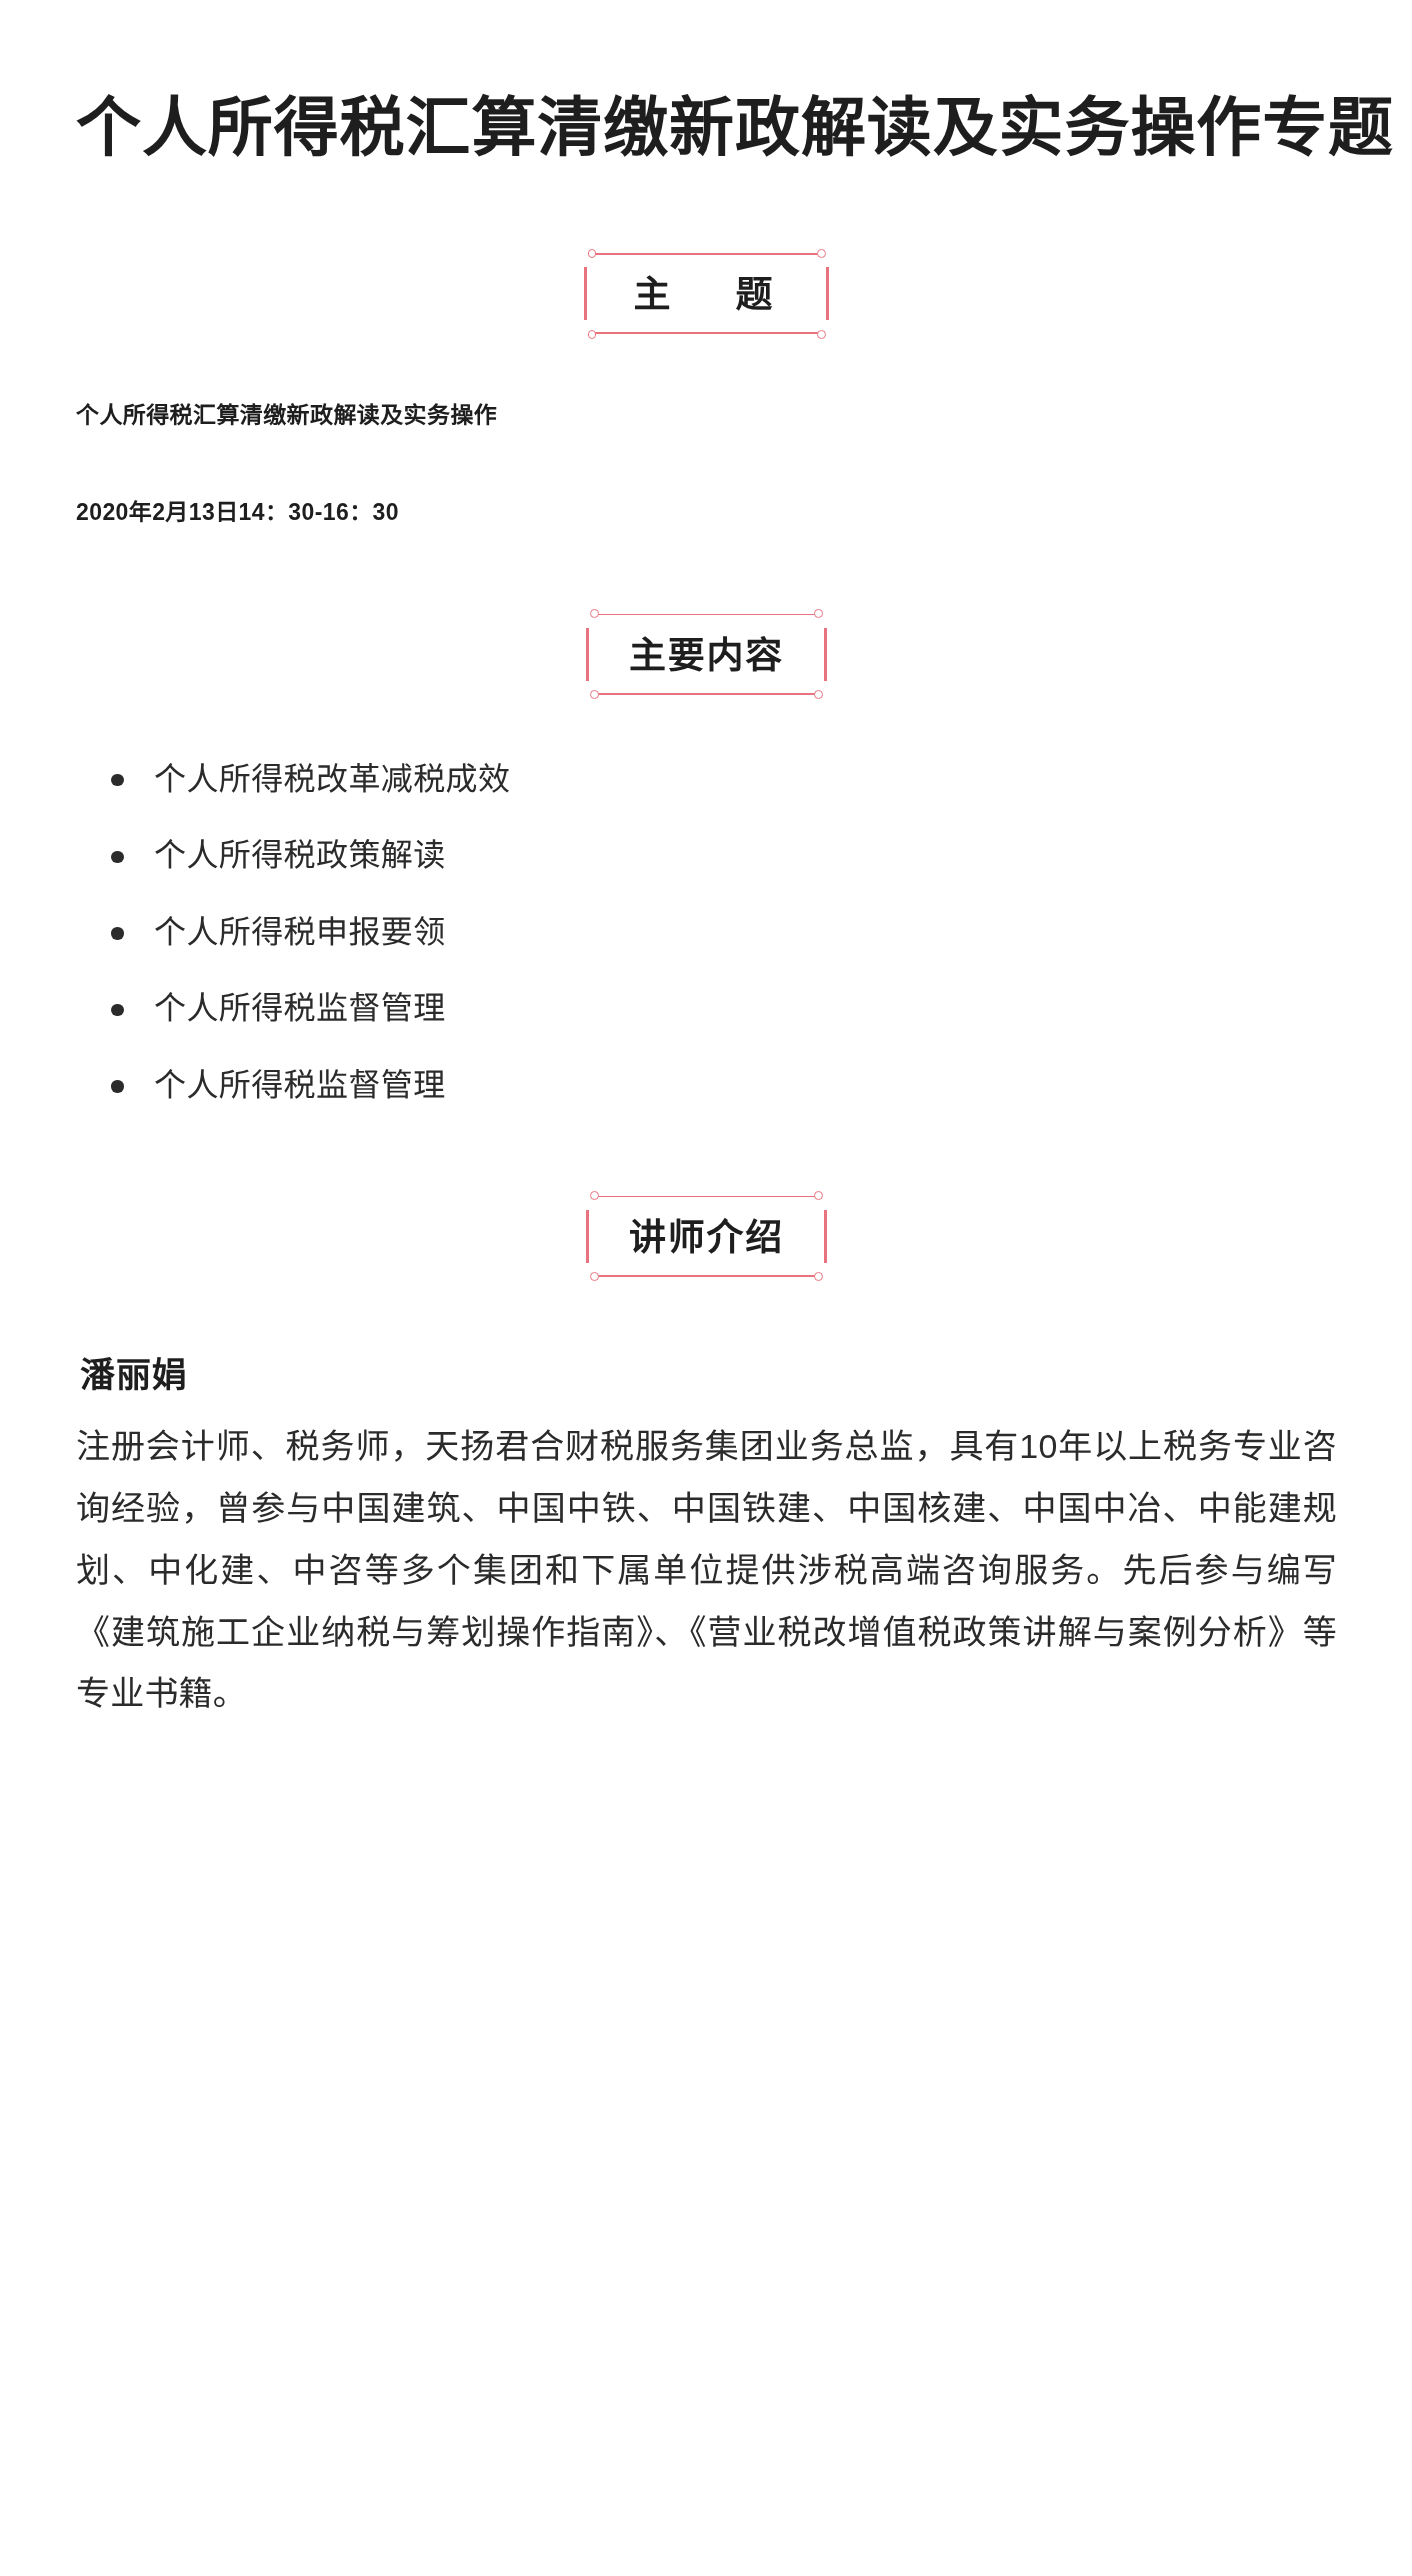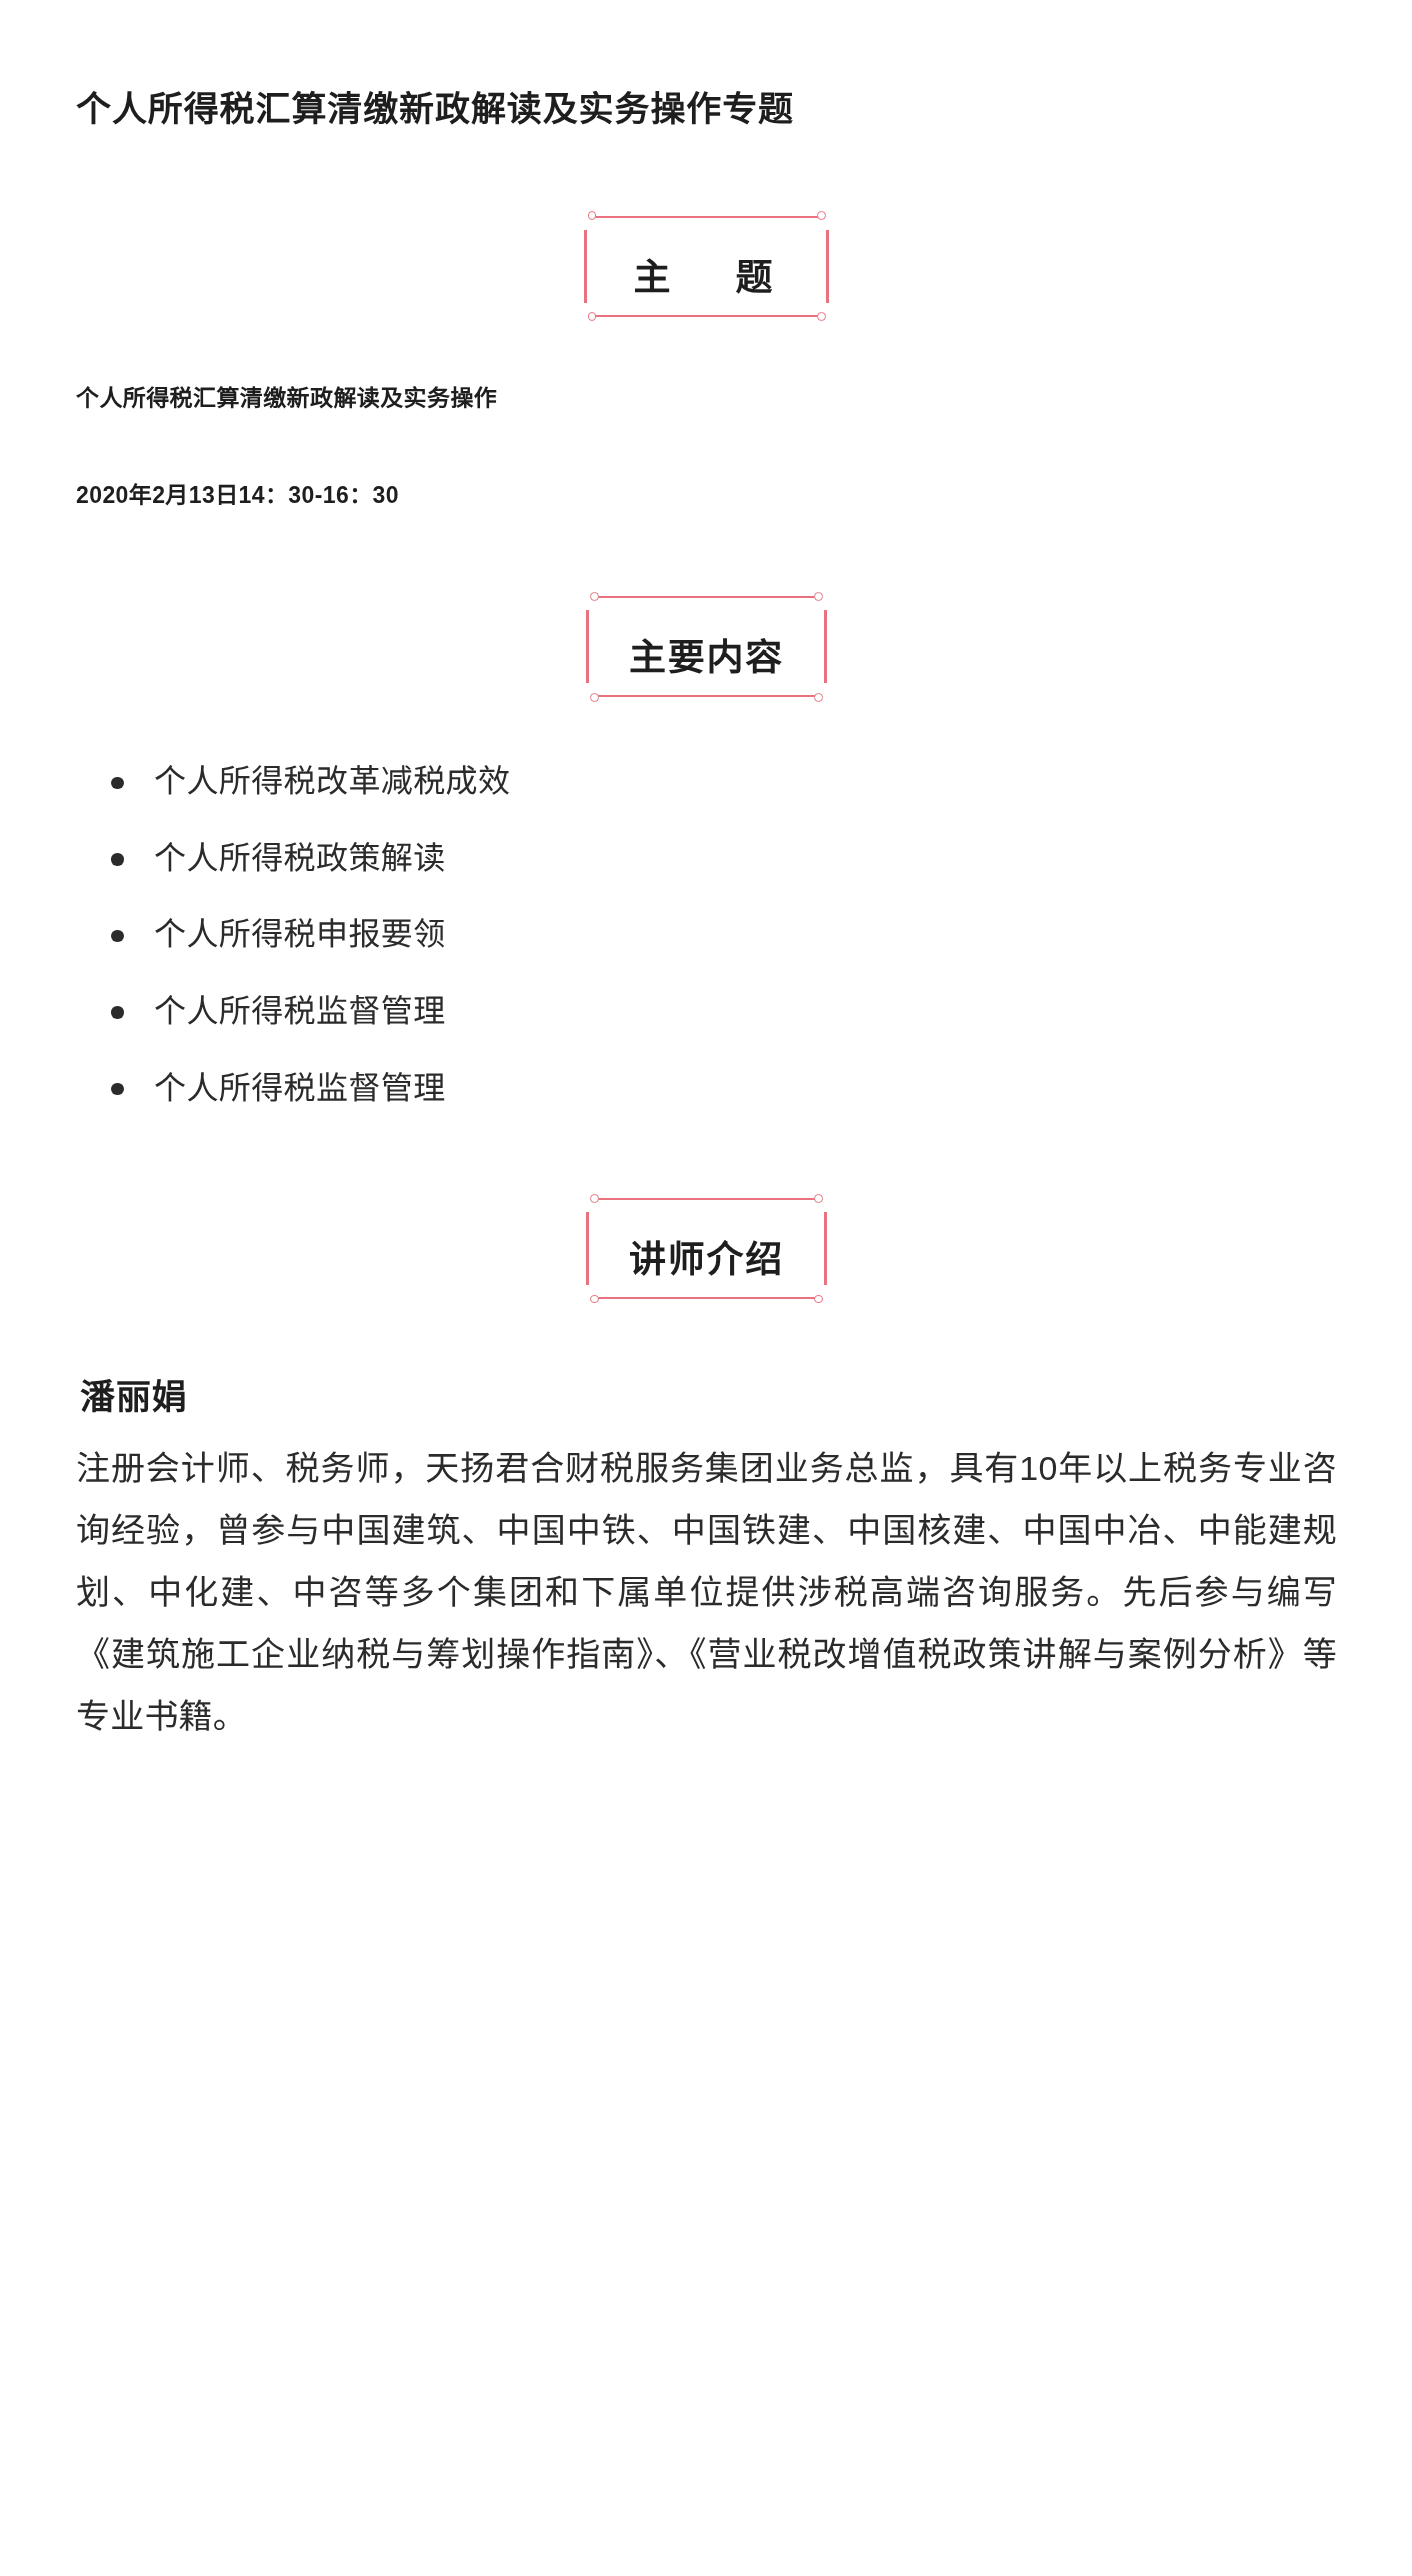--- a/index.html
+++ b/index.html
@@ -17,21 +17,21 @@
   .page {
     width: 1413px;
     min-height: 2576px;
     box-sizing: border-box;
     padding: 62px 76px 53px 76px;
     background: #ffffff;
   }
 
   
   .main-title {
-    font-size: 35px;
+    font-size: 65px;
     font-weight: 700;
     letter-spacing: 0.9px;
     line-height: 1.25;
     color: #1e1e1e;
     margin: 25px 0 0 0;
     white-space: nowrap;
   }
 
   
   .badge-wrap {
@@ -44,21 +44,20 @@
     display: inline-block;
     padding: 23px 46px 21px 46px;
   }
   .badge-text {
     font-size: 37px;
     font-weight: 700;
     color: #1e1e1e;
     letter-spacing: 1.8px;
     line-height: 1;
     white-space: nowrap;
-    margin-top: 20px;
   }
   .badge-text.wide {
     letter-spacing: 14px;
     padding-left: 7px;
   }
   
   .badge .h-line {
     position: absolute;
     left: 12.4px;
     right: 12.4px;

